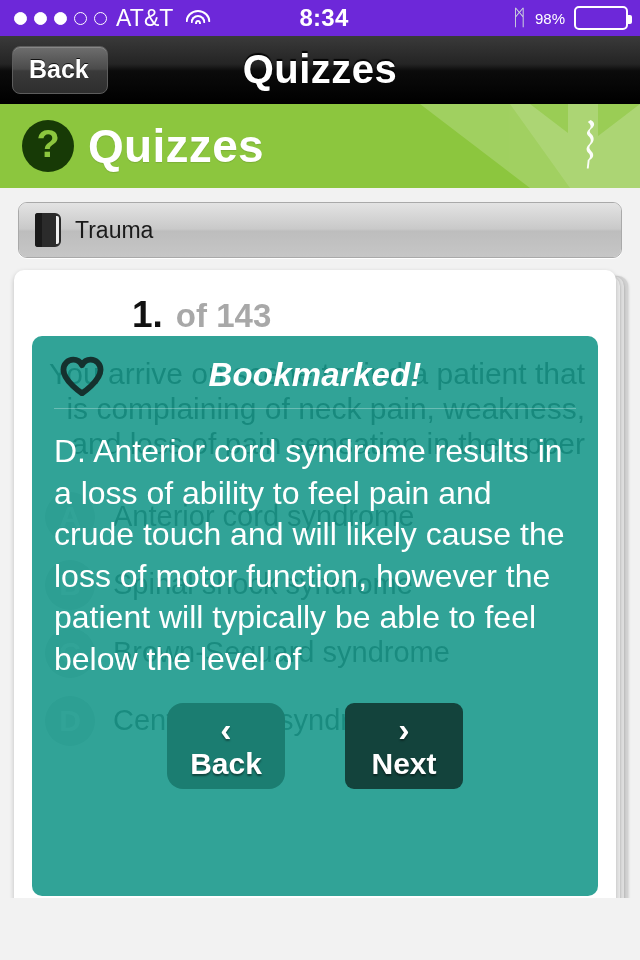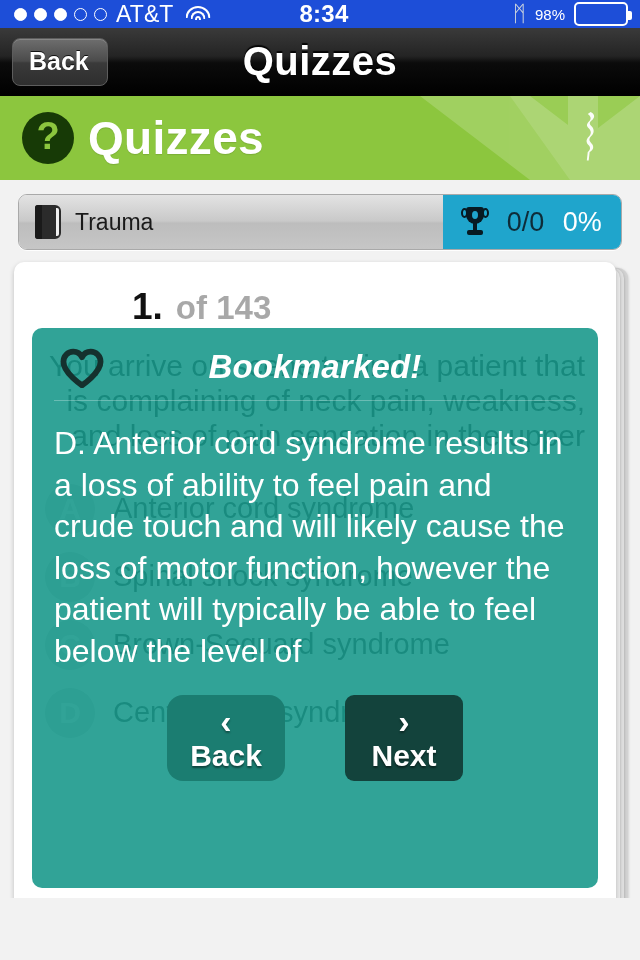--- a/index.html
+++ b/index.html
@@ -6,22 +6,22 @@
   html,body{
     width:640px; height:960px; overflow:hidden;
     background:#000;
     font-family:"Liberation Sans", sans-serif;
     -webkit-font-smoothing:antialiased;
   }
   #app{ position:relative; width:640px; height:960px; background:#f2f2f2; }
 
   
   .statusbar{
-    position:relative; height:28px; width:100%;
-    background:#1d4ed8; color:#fff;
+    position:relative; height:36px; width:100%;
+    background:#6d28d9; color:#fff;
     display:flex; align-items:center;
   }
   .sb-left{ display:flex; align-items:center; gap:9px; padding-left:14px; }
   .dots{ display:flex; gap:7px; align-items:center; }
   .dot{ width:13px; height:13px; border-radius:50%; border:1.6px solid #fff; }
   .dot.on{ background:#fff; }
   .carrier{ font-size:23px; letter-spacing:.1px; font-weight:400; }
   .wifi{ width:26px; height:19px; position:relative; margin-left:3px; }
   .wifi i{
     position:absolute; left:50%; transform:translateX(-50%);
@@ -288,31 +288,20 @@
   <div class="topicwrap">
     <div class="topicbar">
       <div class="topic-left">
         <span class="book">
           <span class="cover"></span>
             <span class="pg"></span>
             <span class="spine"></span>
         </span>
         <span class="topic-name">Trauma</span>
       </div>
-      <div class="topic-score">
-        <span class="trophy">
-          <span class="ear-l"></span>
-            <span class="ear-r"></span>
-          <span class="cup"></span>
-            <span class="stem"></span>
-            <span class="base"></span>
-        </span>
-        <span class="score-frac">0/0</span>
-        <span class="score-pct">0%</span>
-      </div>
     </div>
   </div>
 
   <div class="stack">
     <div class="sheet s3"></div>
     <div class="sheet s2"></div>
     <div class="sheet s1"></div>
 
     <div class="card">
 

